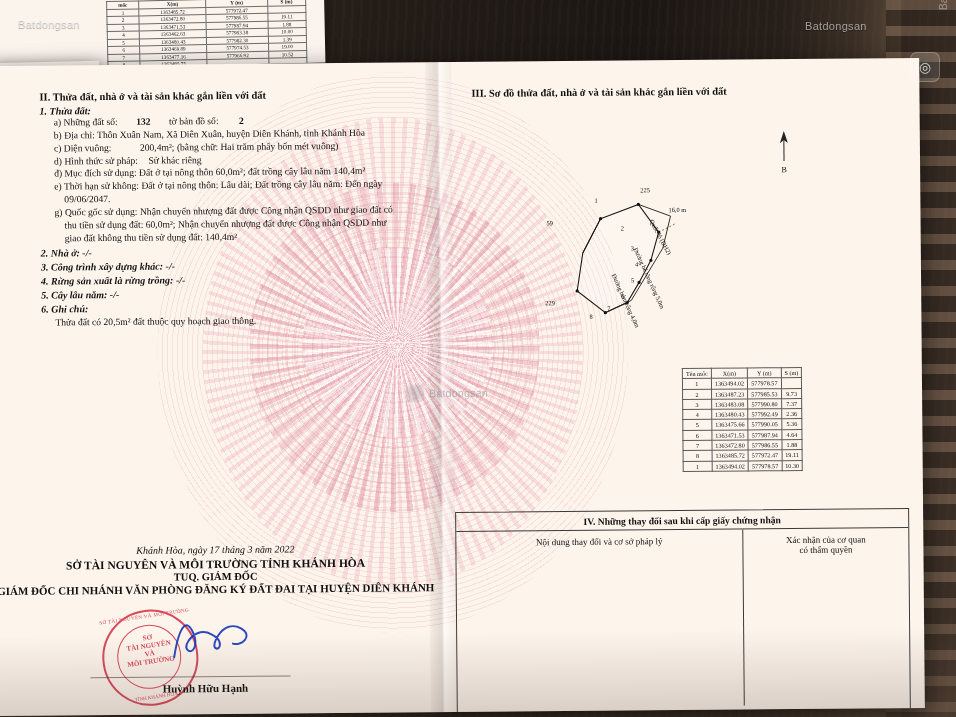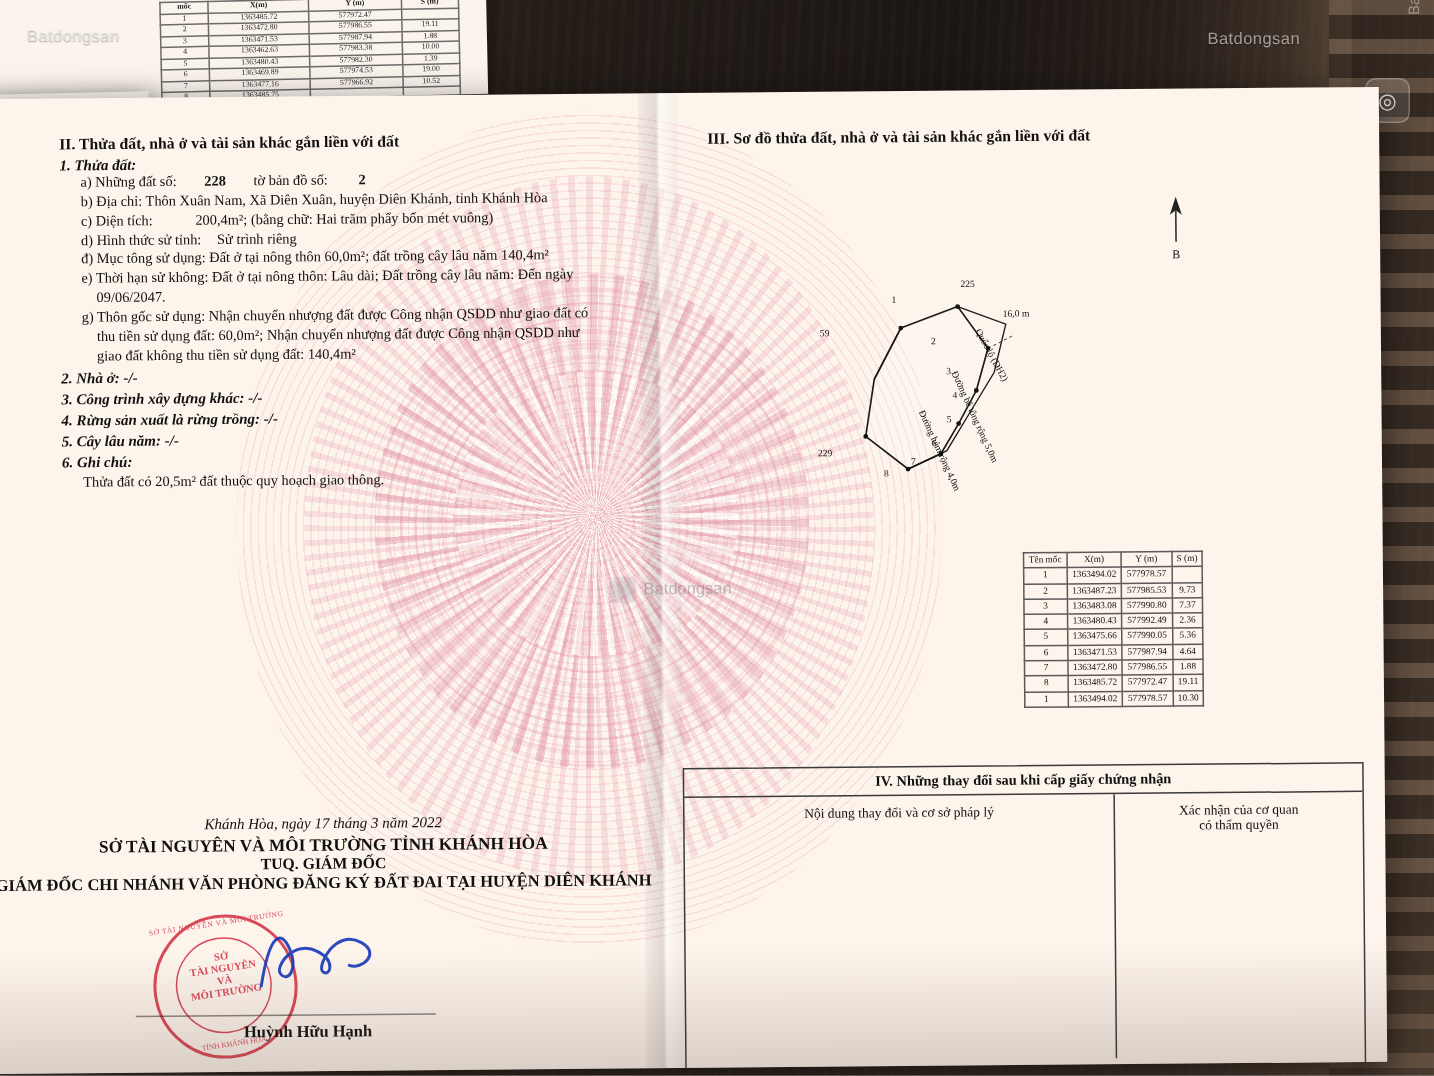--- a/index.html
+++ b/index.html
@@ -307,53 +307,53 @@
   <div class="guilloche2"></div>
   <div class="guilloche3"></div>
   <div class="star-burst"></div>
 
   <div class="col-left">
     <div class="sec-title">II. Thửa đất, nhà ở và tài sản khác gắn liền với đất</div>
     <div class="sub-i">1. Thửa đất:</div>
 
     <div class="line ind">
       <span>a) Những đất số:</span>
-      <b class="num" style="margin:0 16px">228</b>
+      <b class="num" style="margin:0 16px">132</b>
       <span>tờ bản đồ số:</span>
       <b class="num" style="margin-left:18px">2</b>
     </div>
 
     <div class="line ind">
       <span>b) Địa chỉ:</span>
       <span>Thôn Xuân Nam, Xã Diên Xuân, huyện Diên Khánh, tỉnh Khánh Hòa</span>
     </div>
 
     <div class="line ind">
-      <span>c) Diện tích:</span>
+      <span>c) Diện vuông:</span>
       <span style="margin-left:26px">200,4m²; (bằng chữ: Hai trăm phẩy bốn mét vuông)</span>
     </div>
 
     <div class="line ind">
-      <span>d) Hình thức sử tỉnh:</span>
-      <span style="margin-left:8px">Sử trình riêng</span>
-    </div>
-
-    <div class="line ind">
-      <span>đ) Mục tông sử dụng:</span>
+      <span>d) Hình thức sử pháp:</span>
+      <span style="margin-left:8px">Sử khác riêng</span>
+    </div>
+
+    <div class="line ind">
+      <span>đ) Mục đích sử dụng:</span>
       <span>Đất ở tại nông thôn 60,0m²; đất trồng cây lâu năm 140,4m²</span>
     </div>
 
     <div class="line ind">
       <span>e) Thời hạn sử không:</span>
       <span>Đất ở tại nông thôn: Lâu dài; Đất trồng cây lâu năm: Đến ngày</span>
     </div>
     <div class="line ind2">09/06/2047.</div>
 
     <div class="line ind">
-      <span>g) Thôn gốc sử dụng:</span>
+      <span>g) Quốc gốc sử dụng:</span>
       <span>Nhận chuyển nhượng đất được Công nhận QSDD như giao đất có</span>
     </div>
     <div class="line ind2">thu tiền sử dụng đất: 60,0m²; Nhận chuyển nhượng đất được Công nhận QSDD như</div>
     <div class="line ind2">giao đất không thu tiền sử dụng đất: 140,4m²</div>
 
     <div class="sub-i">2. Nhà ở: -/-</div>
     <div class="sub-i">3. Công trình xây dựng khác: -/-</div>
     <div class="sub-i">4. Rừng sản xuất là rừng trồng: -/-</div>
     <div class="sub-i">5. Cây lâu năm: -/-</div>
     <div class="sub-i">6. Ghi chú:</div>

